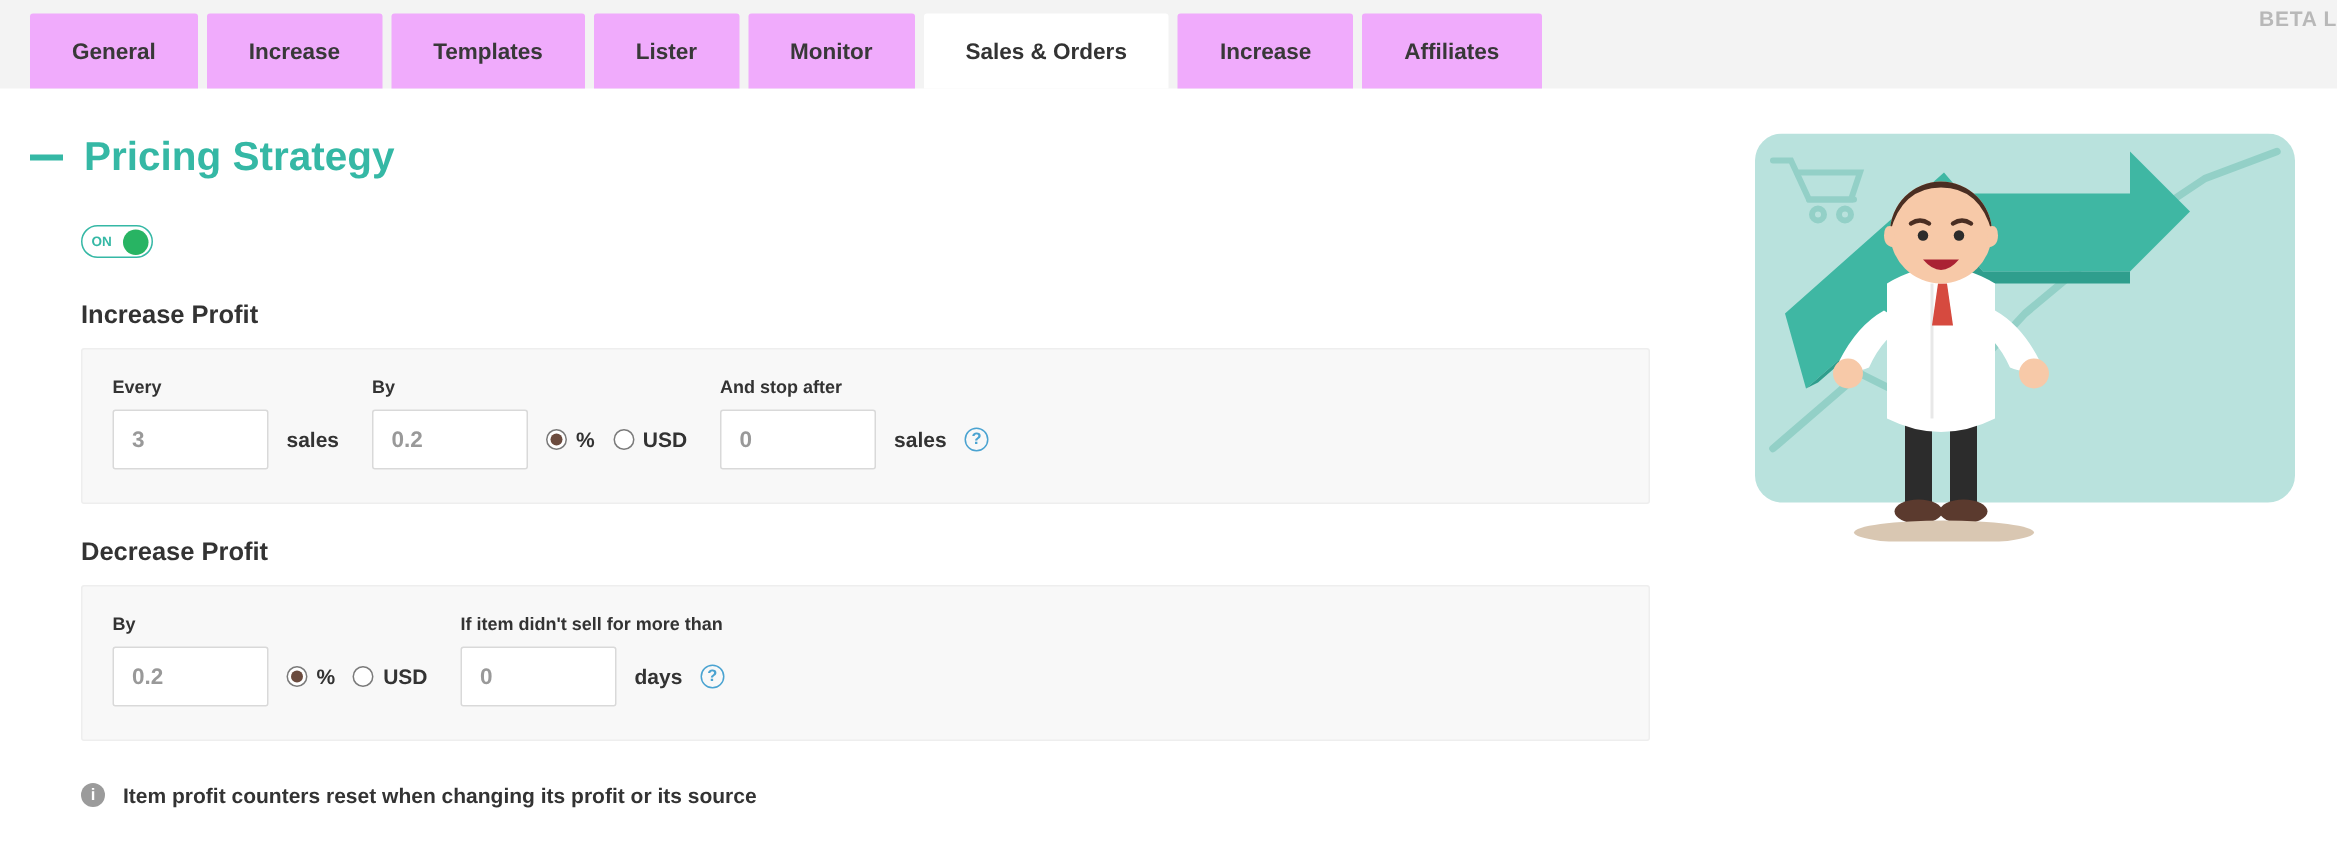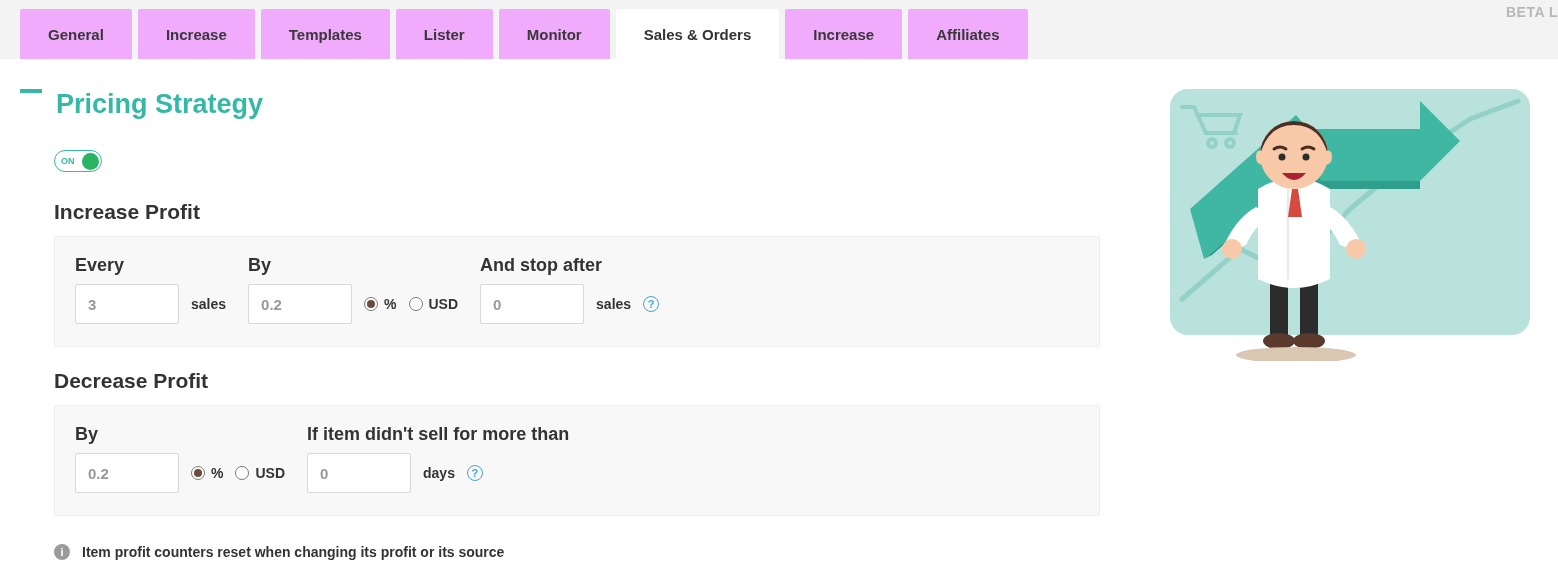--- a/index.html
+++ b/index.html
@@ -17,40 +17,40 @@
     align-items: center;
     cursor: pointer;
     border-radius: 2px 2px 0 0;
     height: 50px;
     margin-top: 2px;
   }
   .tab.active { background: #ffffff; color: #333; }
   .beta { position: absolute; top: 4px; right: 0; color: #b8b8b8; font-weight: 700; font-size: 14px; letter-spacing: 0.5px; }
   .content { padding: 30px 20px 0 20px; display: flex; }
   .main { flex: 0 0 1080px; }
-  .section-head { display: flex; gap: 14px; margin-bottom: 30px; }
+  .section-head { display: flex; align-items: center; gap: 14px; margin-bottom: 30px; }
   .section-head .dash { width: 22px; height: 4px; background: #35b8a5; }
   .section-title { color: #35b8a5; font-weight: 800; font-size: 27px; }
   .toggle-row { display: flex; align-items: center; gap: 40px; margin-left: 34px; margin-bottom: 28px; }
   .toggle {
     width: 48px; height: 22px; border: 1.5px solid #35b8a5; border-radius: 12px;
     display: flex; align-items: center; position: relative; background: #fff;
     cursor: pointer;
   }
   .toggle .label { font-size: 9px; font-weight: 700; color: #35b8a5; position: absolute; left: 6px; }
   .toggle .knob { width: 17px; height: 17px; border-radius: 50%; background: #28b463; position: absolute; right: 2px; }
   .strategy-name { font-weight: 700; color: #333; font-size: 15px; }
-  .sub-title { font-weight: 700; font-size: 21px; color: #333; margin-left: 34px; margin-bottom: 12px; }
+  .sub-title { font-weight: 700; font-size: 17px; color: #333; margin-left: 34px; margin-bottom: 12px; }
   .panel {
     margin-left: 34px; background: #f8f8f8; border: 1px solid #eee; border-radius: 2px;
     padding: 18px 20px 22px 20px; display: flex; align-items: flex-end; gap: 22px;
     margin-bottom: 22px;
   }
   .field { display: flex; flex-direction: column; gap: 8px; }
-  .field-label { font-weight: 700; font-size: 18px; color: #333; }
+  .field-label { font-weight: 700; font-size: 12px; color: #333; }
   .input-row { display: flex; align-items: center; gap: 12px; }
   input.num {
     width: 104px; height: 40px; border: 1px solid #d9d9d9; border-radius: 2px;
     padding: 0 12px; font-size: 15px; font-weight: 600; color: #999; background: #fff;
   }
   .inline-label { font-weight: 700; font-size: 14px; color: #333; }
   .radio { display: inline-flex; align-items: center; gap: 6px; cursor: pointer; }
   .radio .dot {
     width: 14px; height: 14px; border-radius: 50%; border: 1.5px solid #7a7a7a;
     display: inline-flex; align-items: center; justify-content: center; background: #fff;

